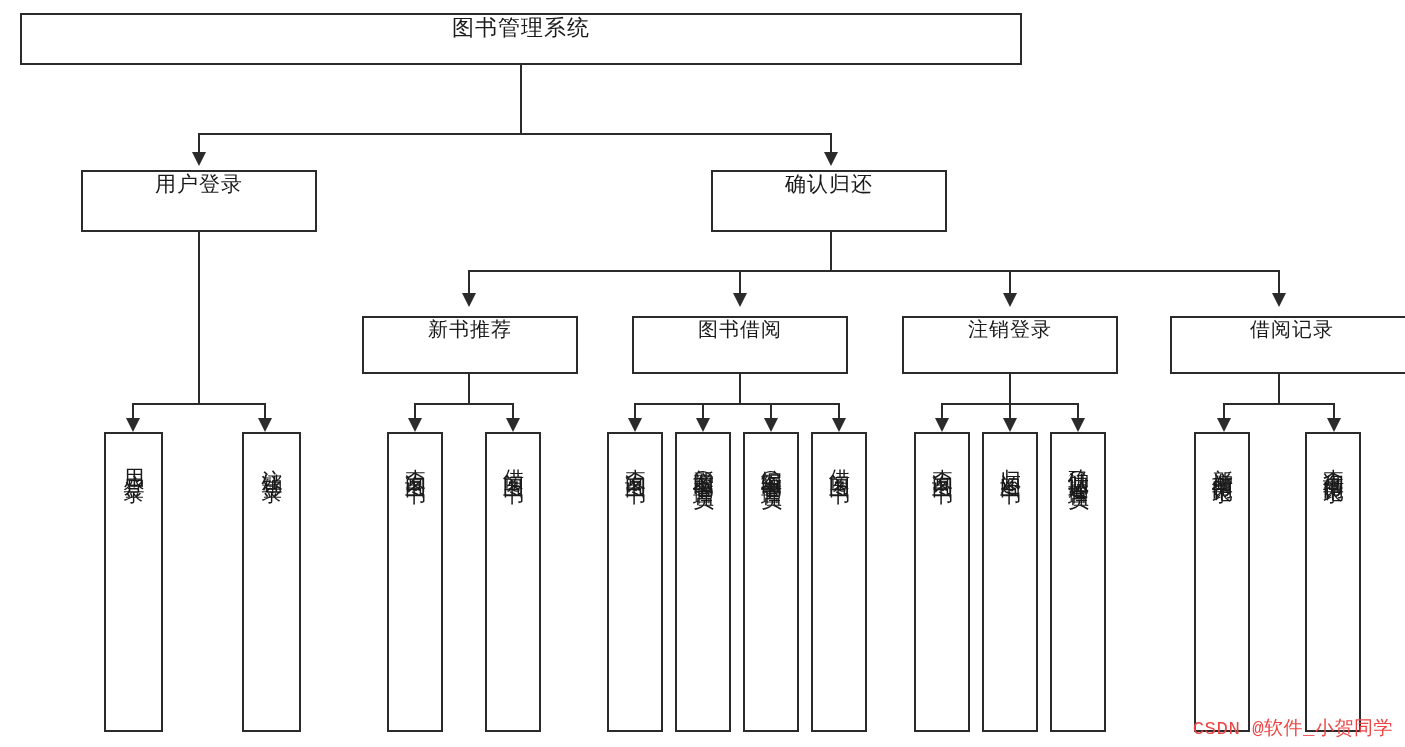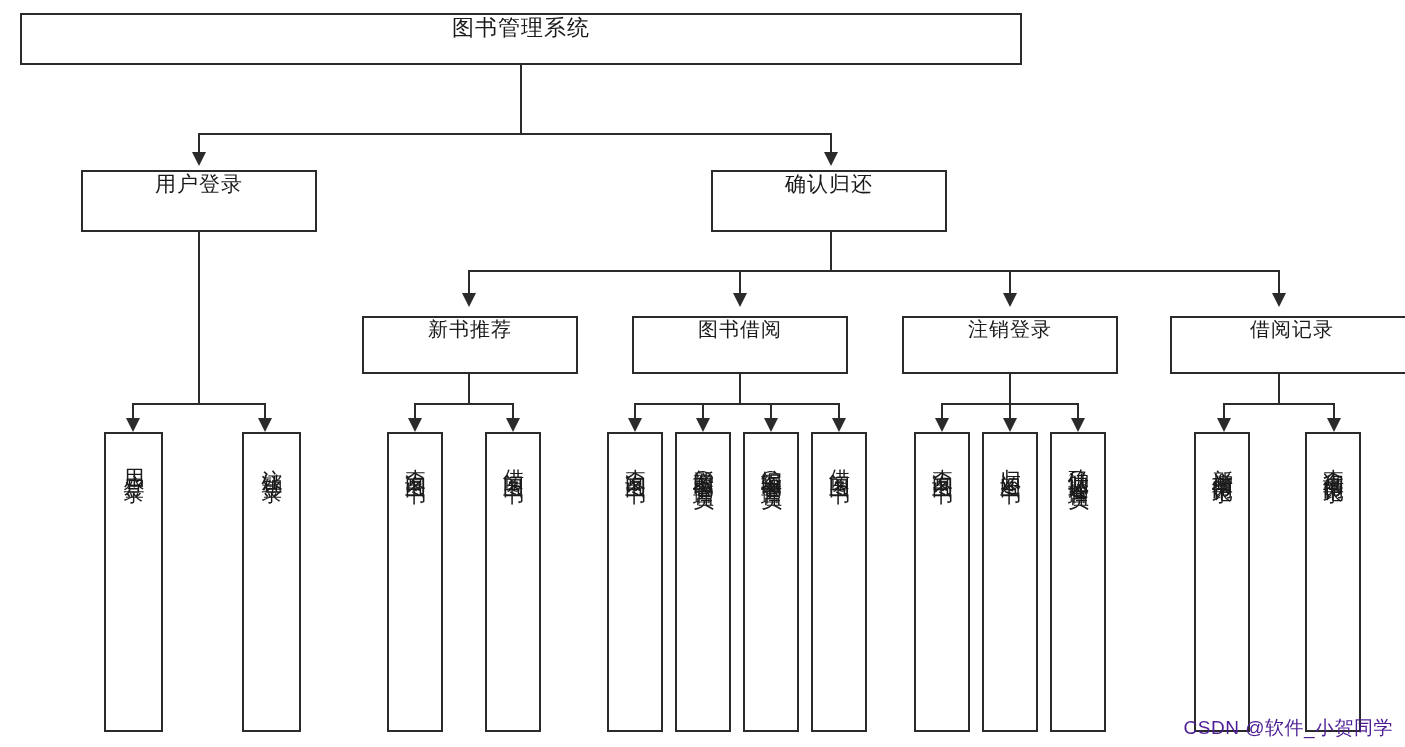--- a/index.html
+++ b/index.html
@@ -63,25 +63,25 @@
     border-top:14px solid #2b2b2b;
     z-index:2;
   }
 
   
   #watermark{
     position:absolute;
     right:12px;
     bottom:6px;
     font-size:19px;
-    color:#4c1d95;
+    color:#ef4444;
     letter-spacing:0.5px;
     z-index:5;
     white-space:nowrap;
-    font-family:Liberation Sans, sans-serif;
+    font-family:Liberation Mono, monospace;
   }
 </style>
 </head>
 <body>
 
 <div id="diagram">
 
   <div class="node root h" style="left:20px;top:13px;width:1002px;height:52px;">
     <span class="lbl">图书管理系统</span>
   </div>

